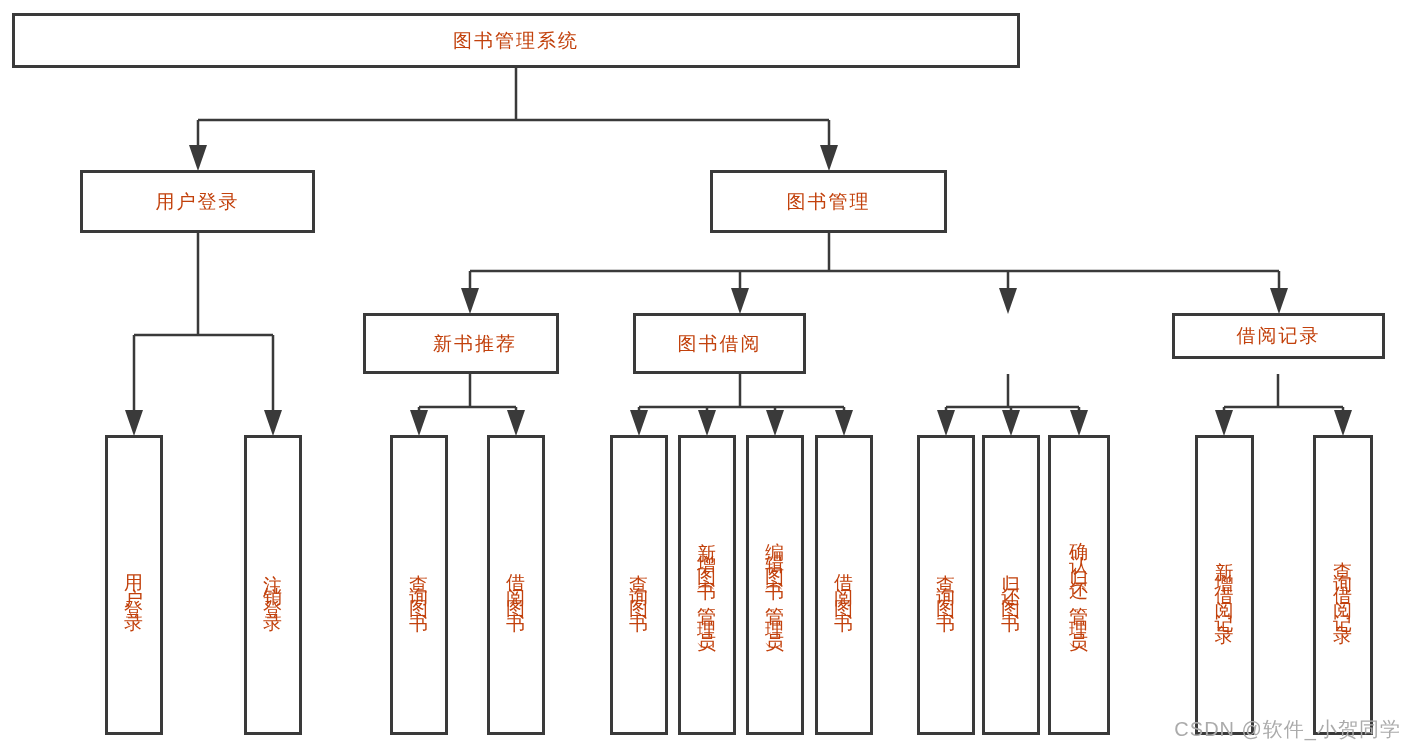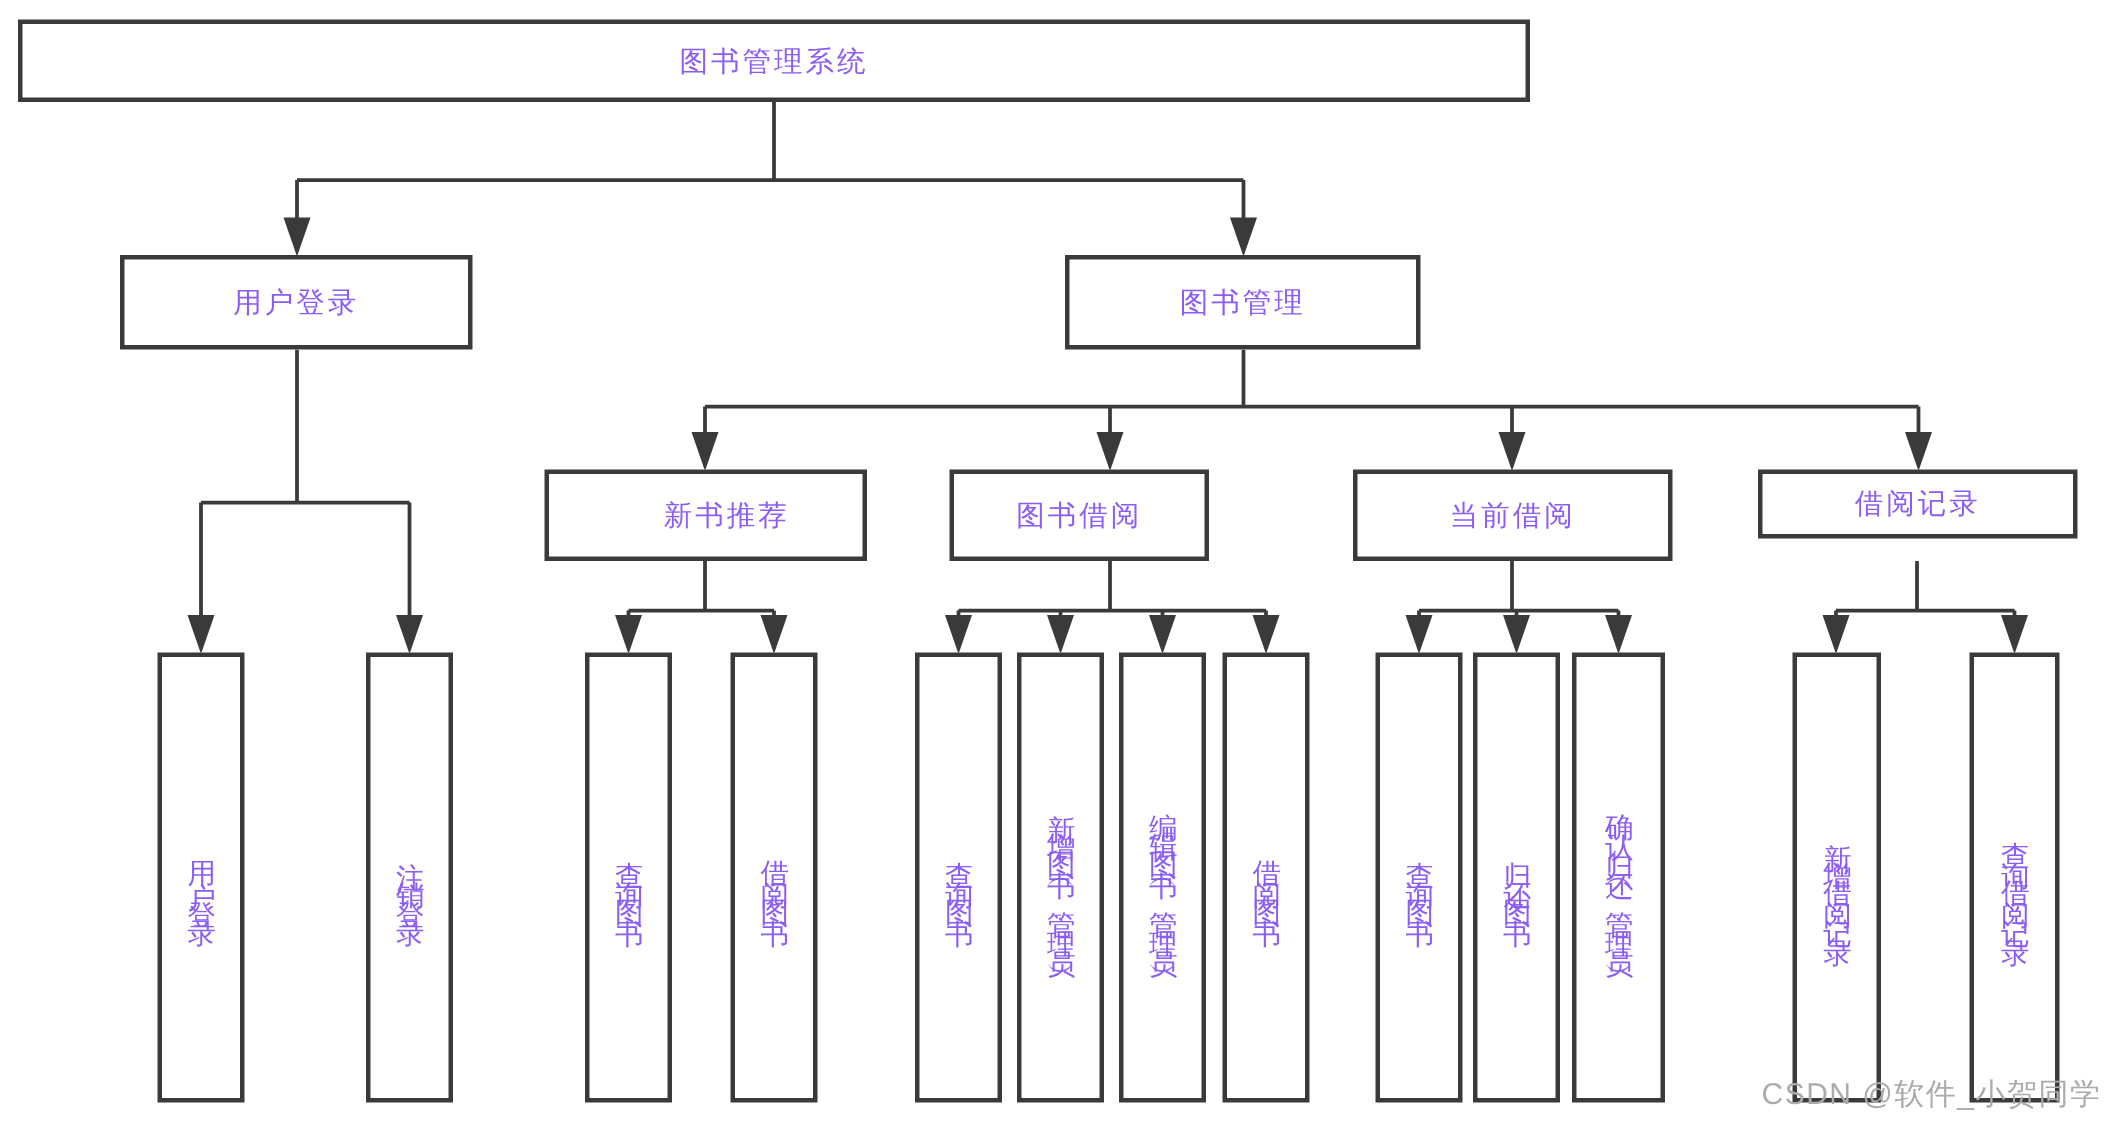--- a/index.html
+++ b/index.html
@@ -9,21 +9,21 @@
     background:#ffffff;
     font-family:"Liberation Sans","DejaVu Sans",sans-serif;
     overflow:hidden;
   }
   #wires{position:absolute;left:0;top:0;z-index:1;}
   .box{
     position:absolute;
     box-sizing:border-box;
     border:3px solid #3a3a3a;
     background:#ffffff;
-    color:#8b5cf6;
+    color:#c2410c;
     display:flex;
     align-items:center;
     justify-content:center;
     z-index:2;
     font-size:19px;
   }
   .hbox{letter-spacing:2px;}
   .vbox{
     writing-mode:vertical-rl;
     text-orientation:mixed;
@@ -96,23 +96,22 @@
       <polygon points="1215,410 1233,410 1224,436" fill="#3a3a3a" stroke="none"></polygon>
       <polygon points="1334,410 1352,410 1343,436" fill="#3a3a3a" stroke="none"></polygon>
     </g>
   </svg>
 
   <div class="box hbox" style="left:12px;top:13px;width:1008px;height:55px;">图书管理系统</div>
 
   <div class="box hbox" style="left:80px;top:170px;width:235px;height:63px;">用户登录</div>
   <div class="box hbox" style="left:710px;top:170px;width:237px;height:63px;">图书管理</div>
 
-  <div class="box hbox" style="left:363px;top:313px;width:215px;height:61px;padding-left:28px;">新书推荐</div>
+  <div class="box hbox" style="left:363px;top:313px;width:196px;height:61px;padding-left:28px;">新书推荐</div>
   <div class="box hbox" style="left:633px;top:313px;width:173px;height:61px;">图书借阅</div>
-  <div class="box hbox" style="left:902px;top:313px;width:213px;height:61px;">当前借阅</div>
   <div class="box hbox" style="left:1172px;top:313px;width:213px;height:46px;">借阅记录</div>
 
   <div class="box vbox" style="left:105px;top:435px;width:58px;height:300px;">用户登录</div>
   <div class="box vbox" style="left:244px;top:435px;width:58px;height:300px;">注销登录</div>
 
   <div class="box vbox" style="left:390px;top:435px;width:58px;height:300px;">查询图书</div>
   <div class="box vbox" style="left:487px;top:435px;width:58px;height:300px;">借阅图书</div>
 
   <div class="box vbox" style="left:610px;top:435px;width:58px;height:300px;">查询图书</div>
   <div class="box vbox" style="left:678px;top:435px;width:58px;height:300px;">新增图书（管理员）</div>

